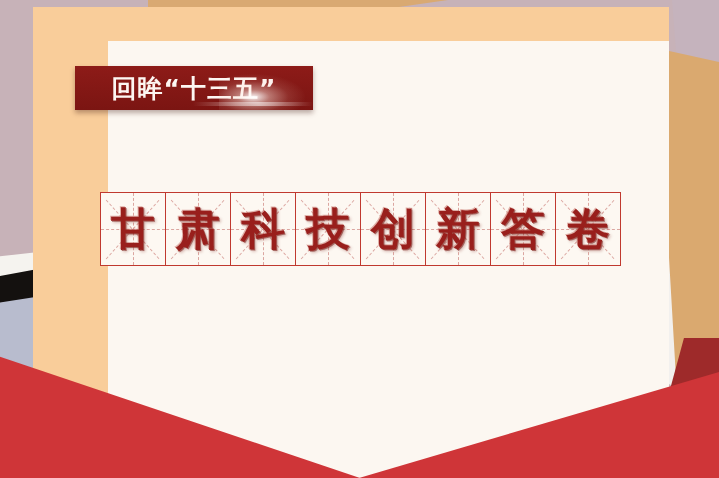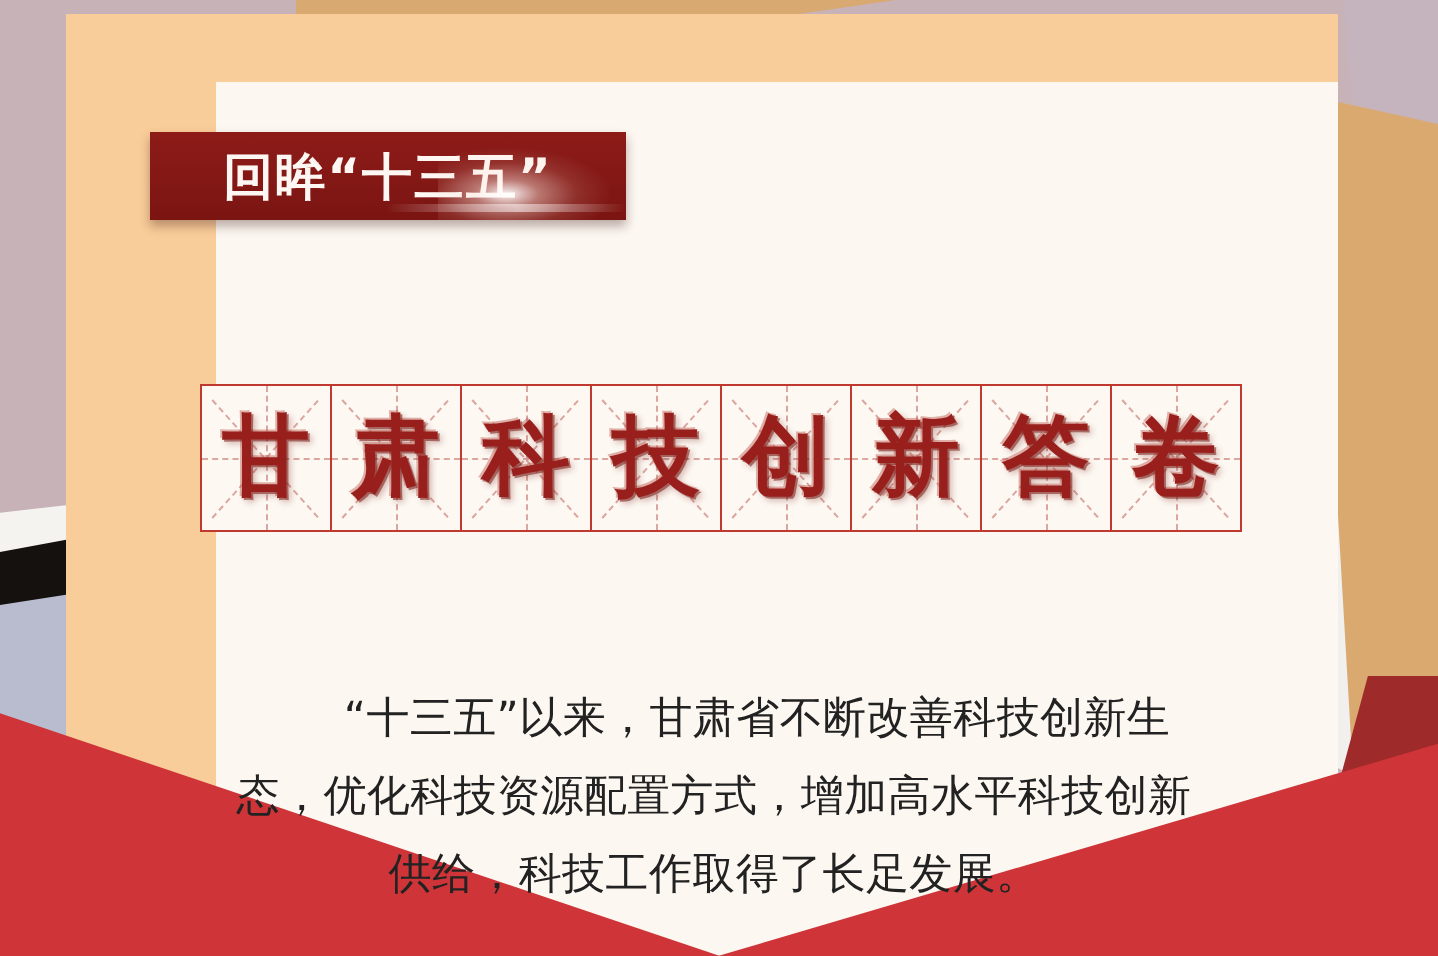--- a/index.html
+++ b/index.html
@@ -325,15 +325,14 @@
       <div class="gl gl-d1"></div>
       <div class="gl gl-d2"></div>
       <div class="grid-char">卷</div>
     </div>
 
   </div>
 
   <div class="bg-layer wedge-left"></div>
   <div class="bg-layer wedge-right"></div>
 
-  <div class="body-text">“十三五”以来，甘肃省不断改善科技创新生态，优化科技资源配置方式，增加高水平科技创新供给，科技工作取得了长足发展。</div>
 
 </div>
 
 </body></html>

